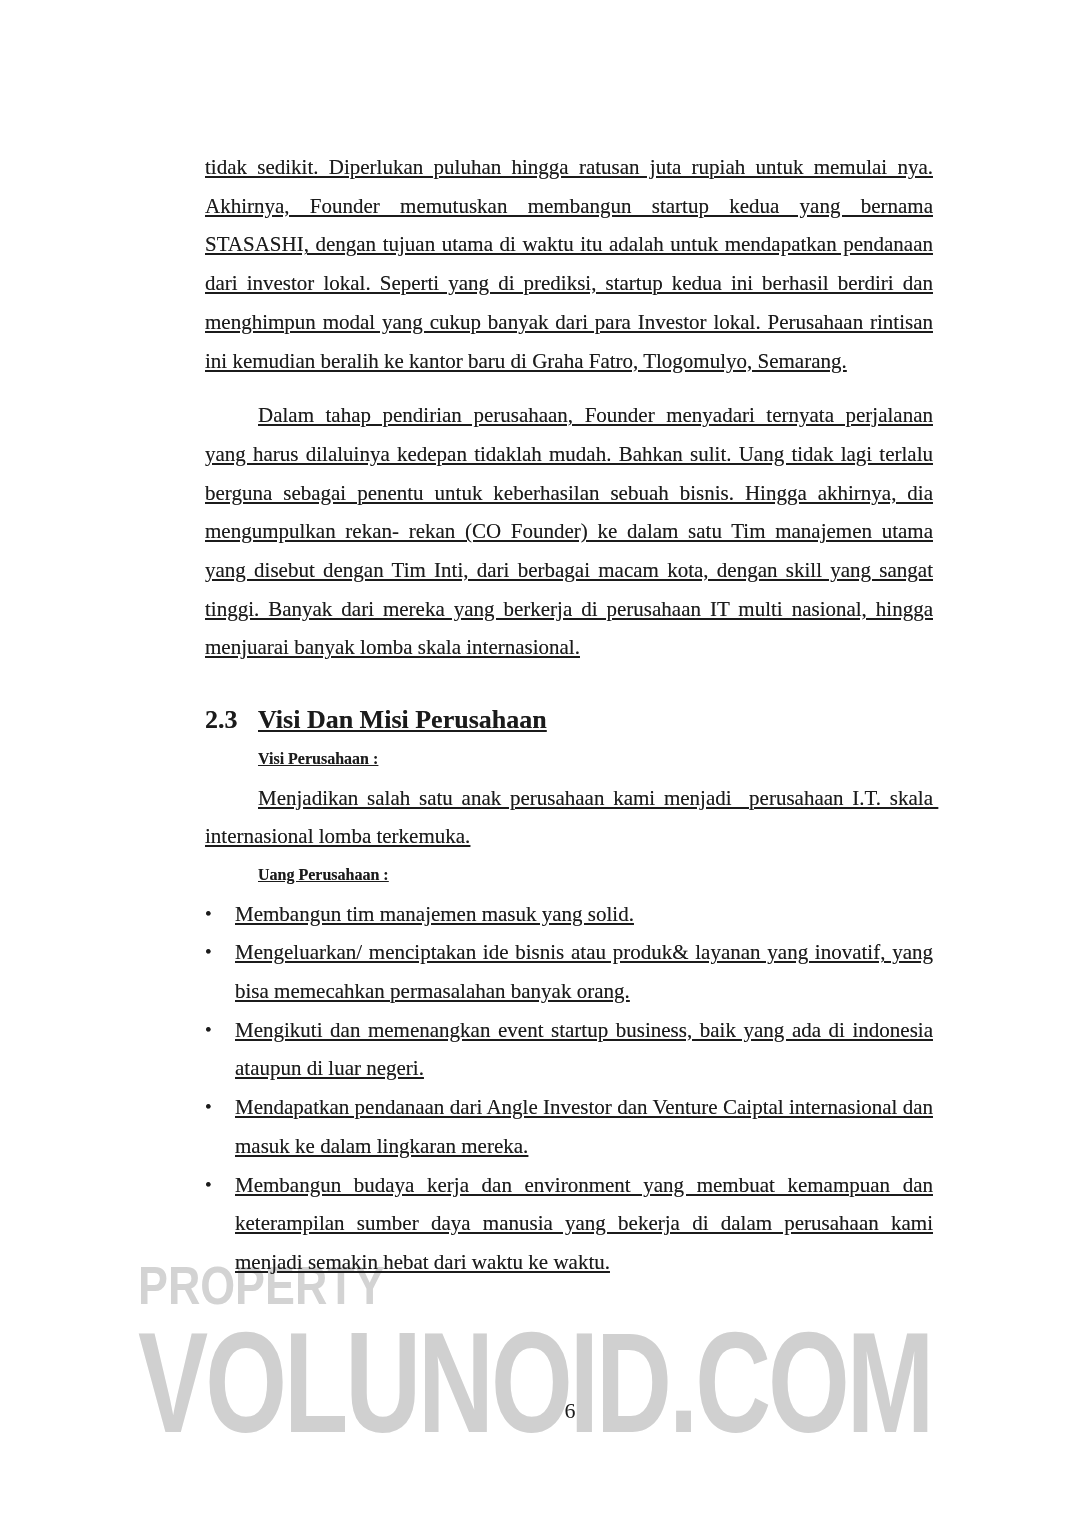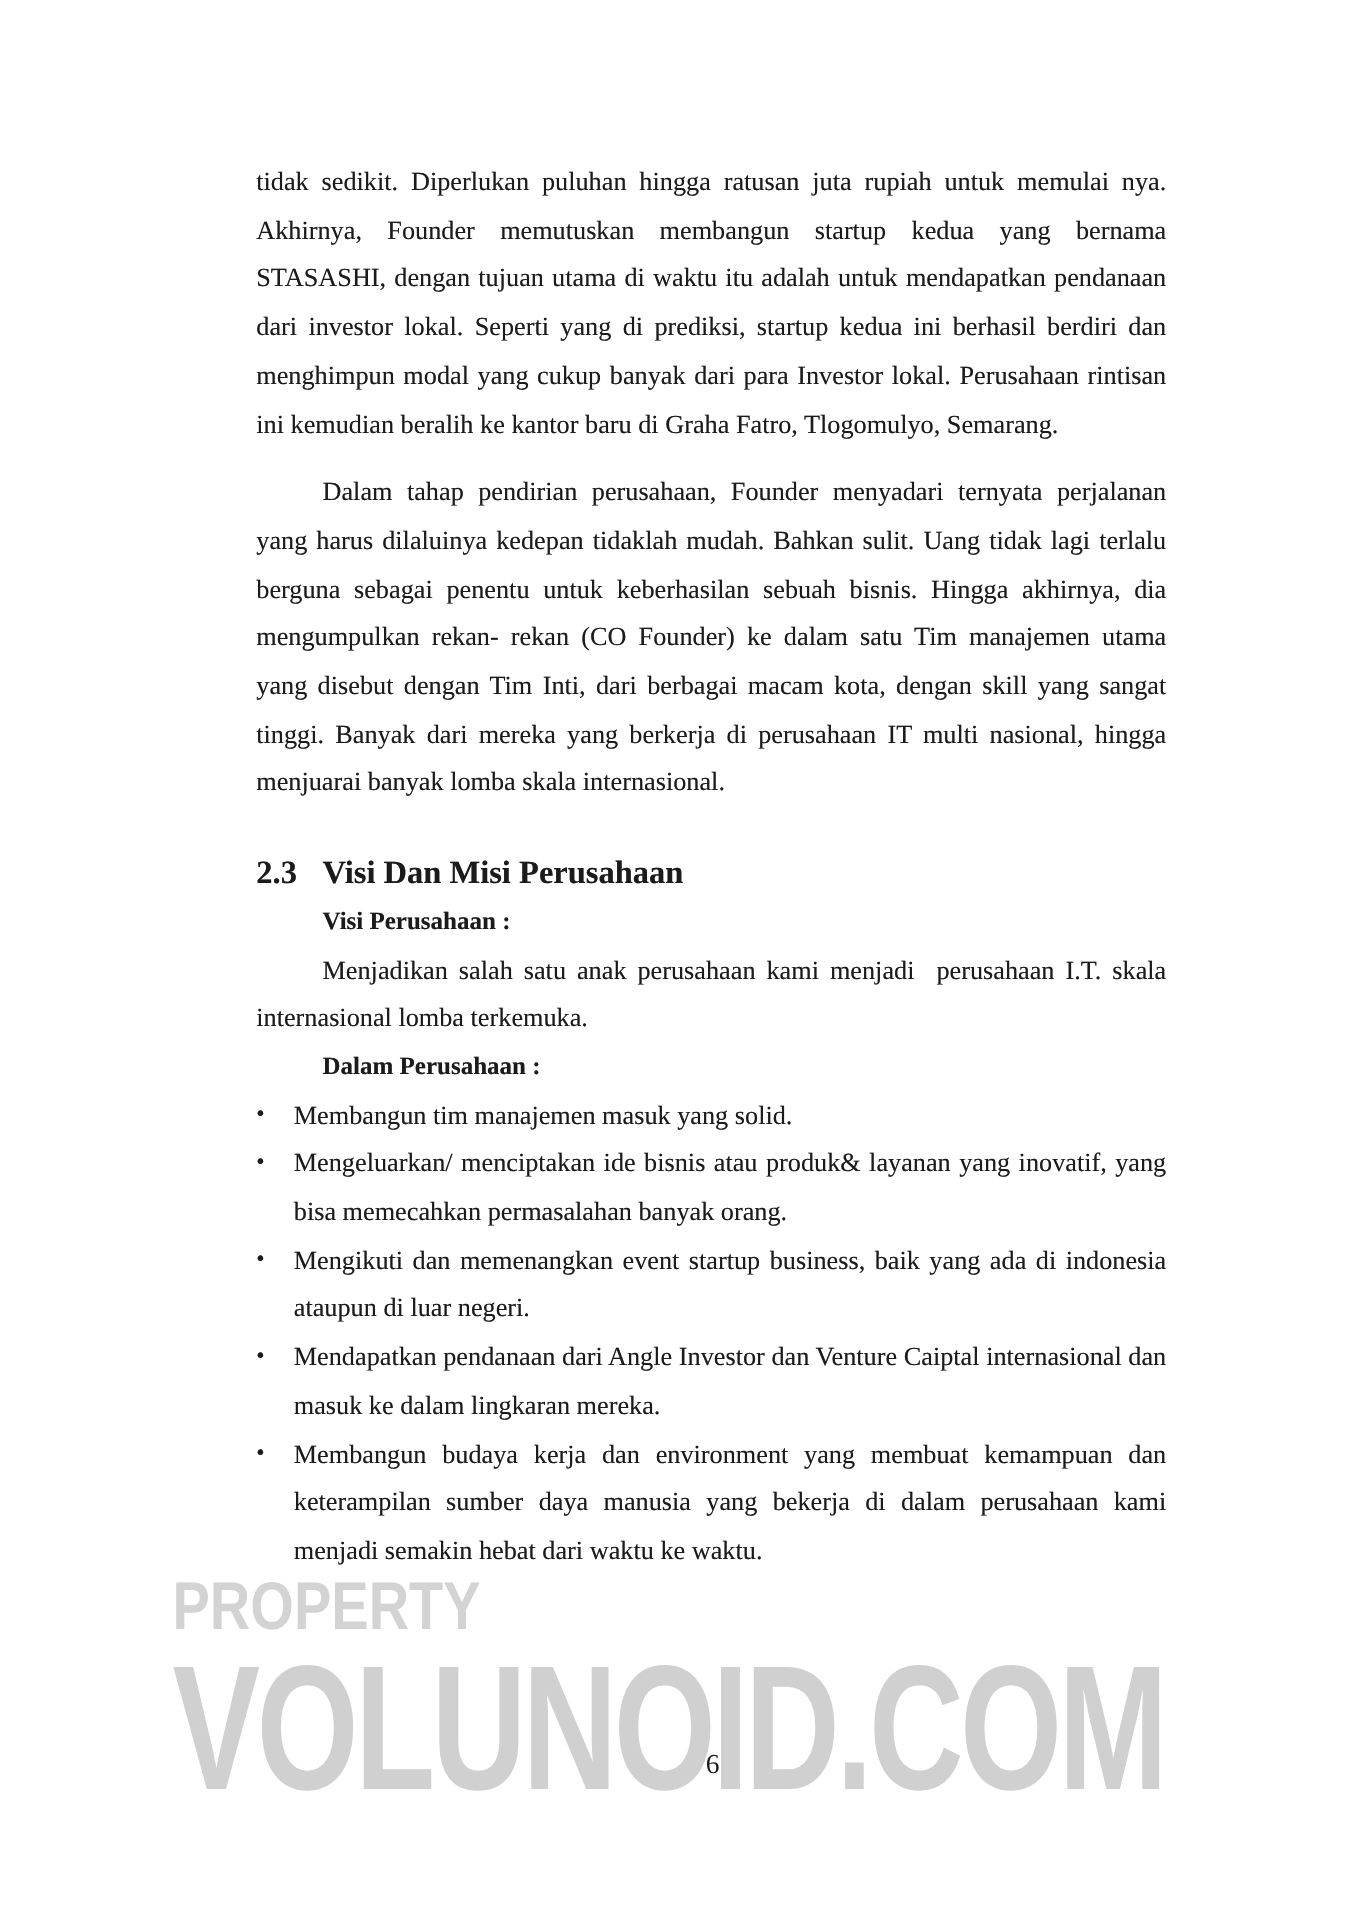--- a/index.html
+++ b/index.html
@@ -43,26 +43,27 @@
     transform-origin: left top;
     white-space: nowrap;
     user-select: none;
     z-index: 1;
   }
 
   
   .content {
     position: absolute;
     left: 205px;
-    top: 126px;
+    top: 148px;
     width: 728px;
     font-size: 21px;
     line-height: 38.7px;
     z-index: 2;
     text-shadow: 0 0 0.5px rgba(0,0,0,0.45);
+    text-decoration: underline;
   }
 
   .para {
     margin: 0;
     text-align: justify;
   }
   .para.indent-first { text-indent: 53px; margin-top: 16px; }
 
   .section-heading {
     margin: 34px 0 0 0;
@@ -70,21 +71,21 @@
     font-weight: bold;
     line-height: 38.7px;
   }
   .section-heading .sec-num {
     display: inline-block;
     width: 53px;
   }
 
   .sub-heading {
     margin: 0 0 0 53px;
-    font-size: 20px;
+    font-size: 16px;
     font-weight: bold;
     line-height: 38.7px;
   }
 
   .vision-para {
     margin: 0;
     text-align: justify;
     text-indent: 53px;
     white-space: pre-wrap;
   }
@@ -132,21 +133,21 @@
     <p class="para indent-first">Dalam tahap pendirian perusahaan, Founder menyadari ternyata perjalanan yang harus dilaluinya kedepan tidaklah mudah. Bahkan sulit. Uang tidak lagi terlalu berguna sebagai penentu untuk keberhasilan sebuah bisnis. Hingga akhirnya, dia mengumpulkan rekan- rekan (CO Founder) ke dalam satu Tim manajemen utama yang disebut dengan Tim Inti, dari berbagai macam kota, dengan skill yang sangat tinggi. Banyak dari mereka yang berkerja di perusahaan IT multi nasional, hingga menjuarai banyak lomba skala internasional.</p>
 
     <h2 class="section-heading">
       <span class="sec-num">2.3</span><span>Visi Dan Misi Perusahaan</span>
     </h2>
 
     <h3 class="sub-heading">Visi Perusahaan :</h3>
 
     <p class="vision-para">Menjadikan salah satu anak perusahaan kami menjadi  perusahaan I.T. skala internasional lomba terkemuka.</p>
 
-    <h3 class="sub-heading">Dalam Perusahaan :</h3>
+    <h3 class="sub-heading">Uang Perusahaan :</h3>
 
     <ul class="mission-list">
       <li>
         <span class="bullet-dot">•</span>
         <span>Membangun tim manajemen masuk yang solid.</span>
       </li>
       <li>
         <span class="bullet-dot">•</span>
         <span>Mengeluarkan/ menciptakan ide bisnis atau produk&amp; layanan yang inovatif, yang bisa memecahkan permasalahan banyak orang.</span>
       </li>

